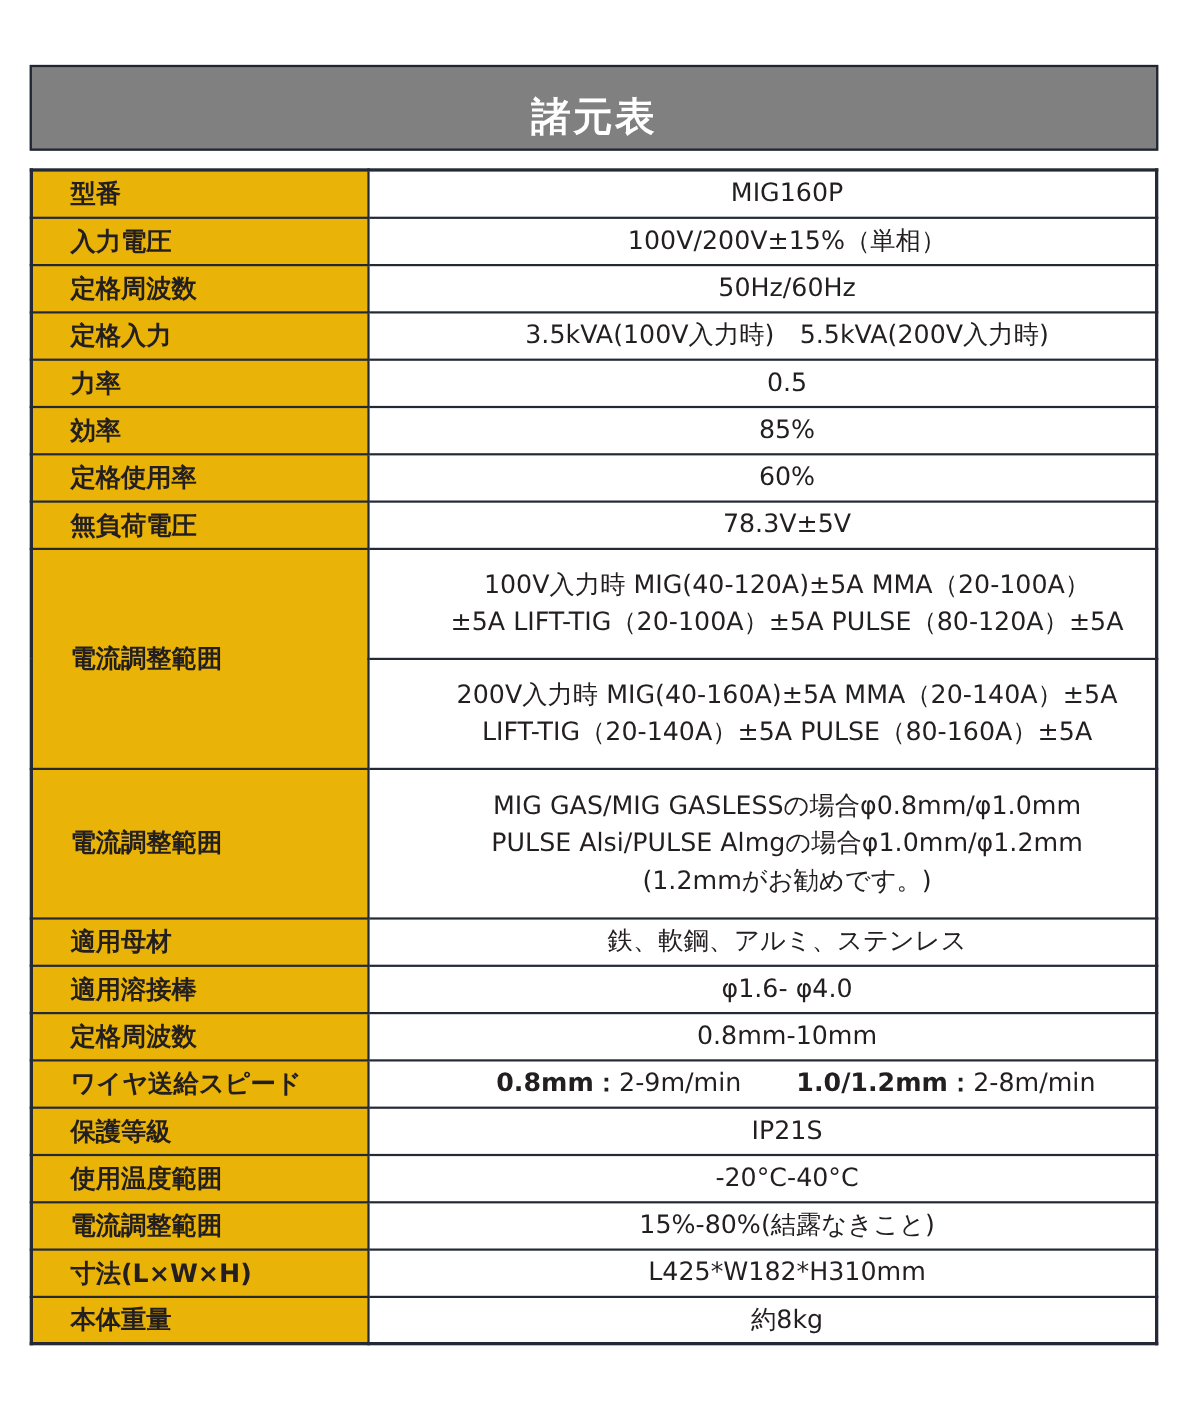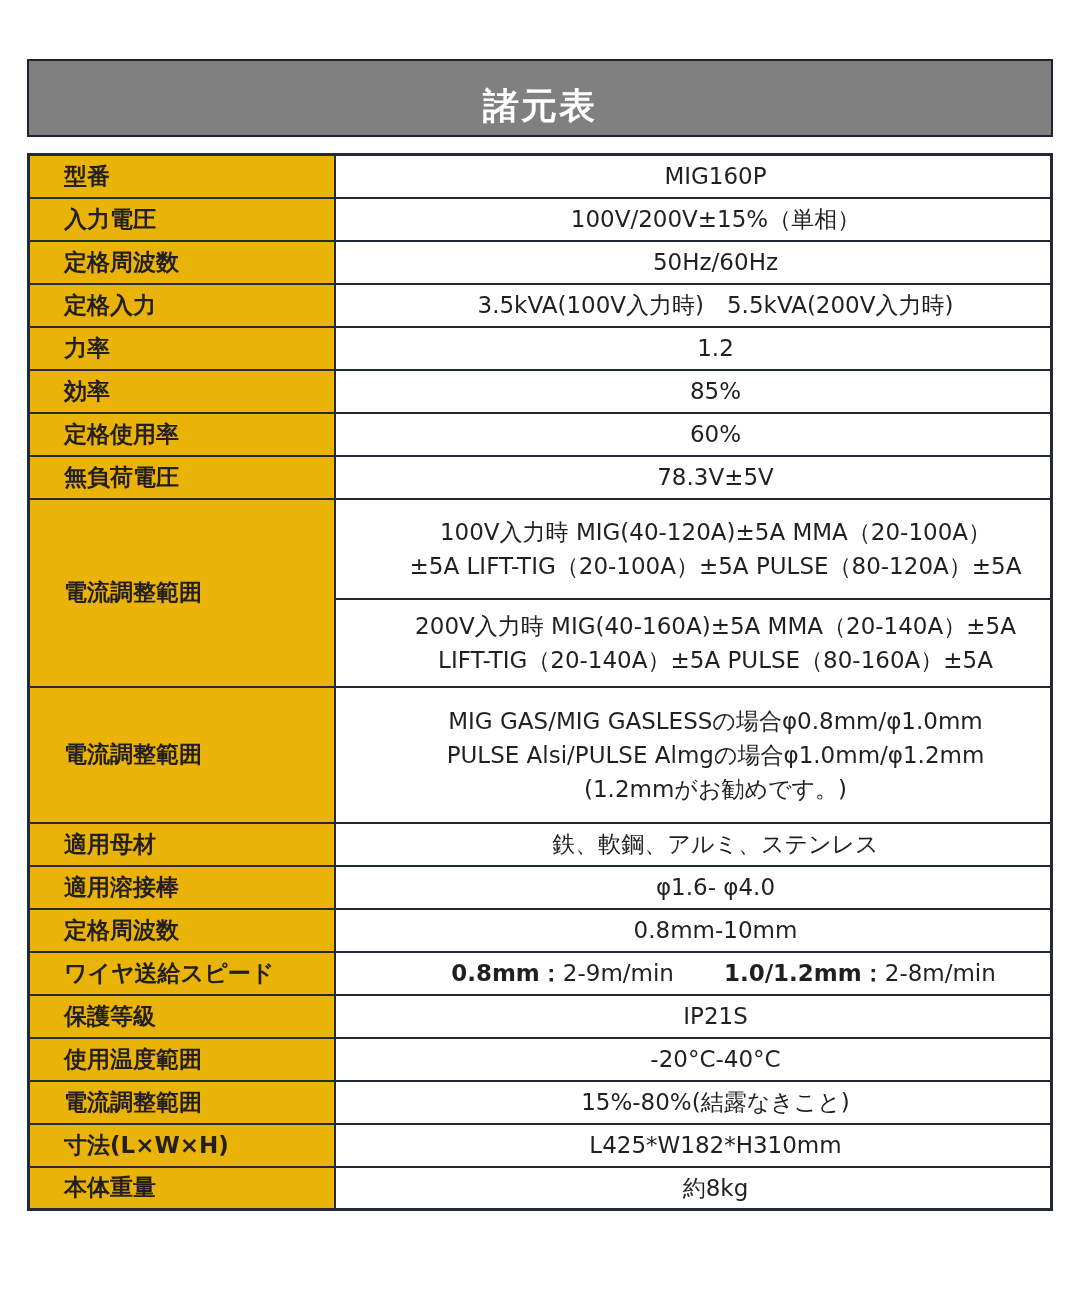--- a/index.html
+++ b/index.html
@@ -33,21 +33,21 @@
   <tr class="r">
         <td class="label">定格周波数</td>
         <td class="val">50Hz/60Hz</td>
       </tr>
   <tr class="r">
         <td class="label">定格入力</td>
         <td class="val">3.5kVA(100V入力時)　5.5kVA(200V入力時)</td>
       </tr>
   <tr class="r">
         <td class="label">力率</td>
-        <td class="val">1.2</td>
+        <td class="val">0.5</td>
       </tr>
   <tr class="r">
         <td class="label">効率</td>
         <td class="val">85%</td>
       </tr>
   <tr class="r">
         <td class="label">定格使用率</td>
         <td class="val">60%</td>
       </tr>
   <tr class="r">
@@ -55,21 +55,21 @@
         <td class="val">78.3V±5V</td>
       </tr>
 
   <tr style="height:100px">
     <td class="label" rowspan="2">電流調整範囲</td>
     <td class="val">
       <div>100V入力時 MIG(40-120A)±5A  MMA（20-100A）</div>
       <div>±5A LIFT-TIG（20-100A）±5A PULSE（80-120A）±5A</div>
     </td>
   </tr>
-  <tr style="height:88px">
+  <tr style="height:100px">
     <td class="val">
       <div>200V入力時 MIG(40-160A)±5A MMA（20-140A）±5A</div>
       <div>LIFT-TIG（20-140A）±5A PULSE（80-160A）±5A</div>
     </td>
   </tr>
 
   <tr style="height:136px">
     <td class="label">電流調整範囲</td>
     <td class="val">
       <div>MIG GAS/MIG GASLESSの場合φ0.8mm/φ1.0mm</div>

